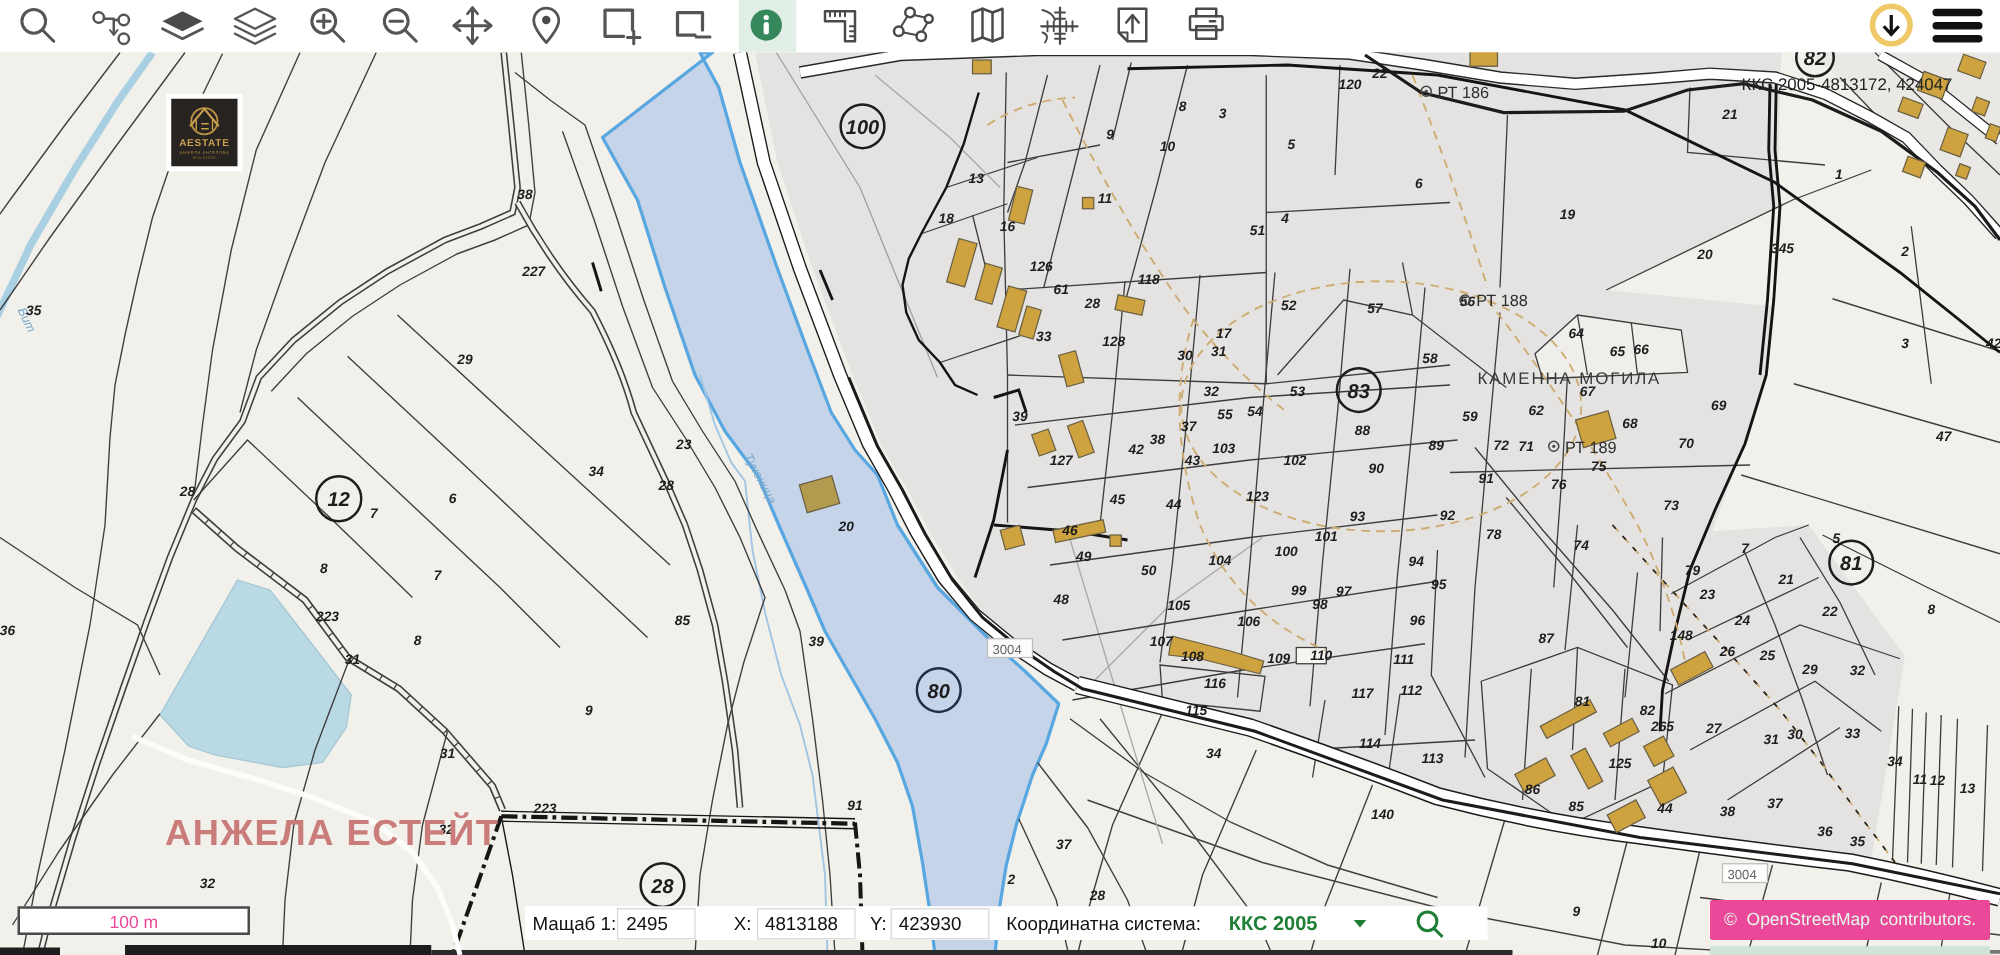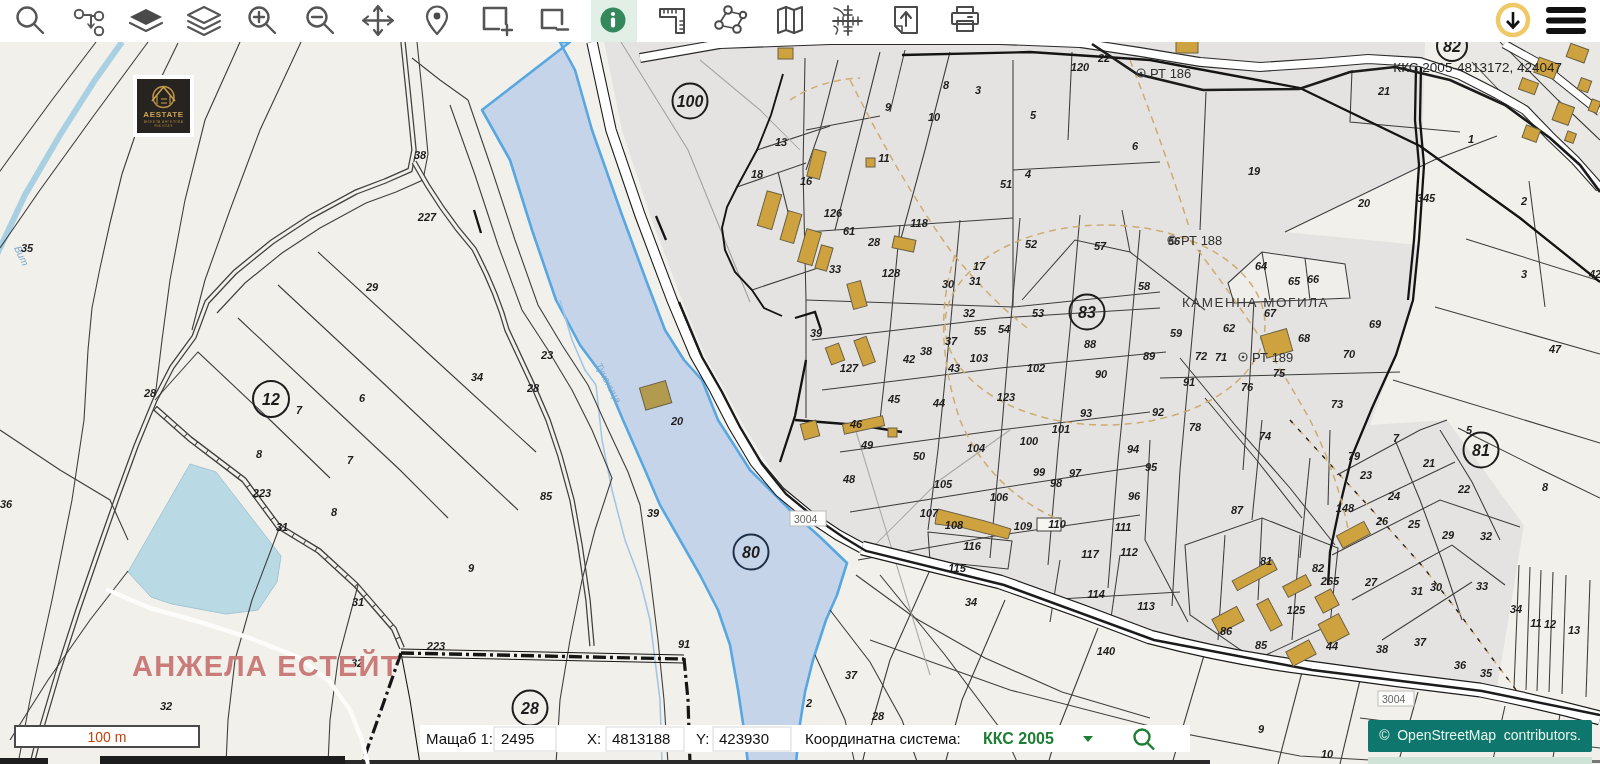--- a/index.html
+++ b/index.html
@@ -562,35 +562,35 @@
         <line x1="968" y1="17" x2="972" y2="17" stroke-width="2"></line>
 </g>
 
 <circle cx="1513" cy="20" r="15" fill="none" stroke="#efc968" stroke-width="4.5"></circle>
 <line x1="1513" y1="12" x2="1513" y2="26" stroke="#111" stroke-width="2.6"></line>
       <path d="M1507,21 L1513,27.5 L1519,21" fill="none" stroke="#111" stroke-width="2.6"></path>
 <rect x="1546" y="7" width="40" height="6" rx="3" fill="#111"></rect>
 <rect x="1546" y="17.5" width="40" height="6" rx="3" fill="#111"></rect>
 <rect x="1546" y="28" width="40" height="6" rx="3" fill="#111"></rect>
 </svg>
-<div style="position:absolute;left:14px;top:725px;width:186px;height:23px;background:#fff;border:2px solid #4a4a4a;box-sizing:border-box;text-align:center;font-size:14px;color:#c2410c;line-height:20px;">100 m</div>
+<div style="position:absolute;left:14px;top:725px;width:186px;height:23px;background:#fff;border:2px solid #4a4a4a;box-sizing:border-box;text-align:center;font-size:14px;color:#ec4899;line-height:20px;">100 m</div>
 <div style="position:absolute;left:420px;top:725px;width:770px;height:27px;background:#fff;"></div>
 <svg width="800" height="34" viewBox="0 0 800 34" style="position:absolute;left:420px;top:722px;">
 <g font-family="Liberation Sans,sans-serif" font-size="15" fill="#111">
 <text x="6" y="22">Мащаб 1:</text>
 <rect x="74" y="5" width="62" height="24" fill="#fff" stroke="#d7d7d7"></rect>
         <text x="81" y="22">2495</text>
 <text x="167" y="22">X:</text>
 <rect x="186" y="5" width="78" height="24" fill="#fff" stroke="#d7d7d7"></rect>
         <text x="192" y="22">4813188</text>
 <text x="276" y="22">Y:</text>
 <rect x="293" y="5" width="78" height="24" fill="#fff" stroke="#d7d7d7"></rect>
         <text x="299" y="22">423930</text>
 <text x="385" y="22">Координатна система:</text>
 <text x="563" y="22" font-weight="bold" fill="#1e7e34" font-size="16">ККС 2005</text>
 <path d="M663,14 L673,14 L668,20 Z" fill="#1e7e34"></path>
 <circle cx="722" cy="15" r="7.5" fill="none" stroke="#1e7e34" stroke-width="2.4"></circle>
         <line x1="727.5" y1="21" x2="734" y2="27.5" stroke="#1e7e34" stroke-width="2.4"></line>
 </g>
 </svg>
 <div style="position:absolute;left:1368px;top:757px;width:224px;height:7px;background:#cfe3d6;"></div>
-    <div style="position:absolute;left:1368px;top:720px;width:224px;height:32px;background:#0f766e;color:#e6f7ec;font-size:14px;text-align:center;line-height:30px;border-radius:2px;">©&nbsp; OpenStreetMap &nbsp;contributors.</div>
+    <div style="position:absolute;left:1368px;top:720px;width:224px;height:32px;background:#ec4899;color:#e6f7ec;font-size:14px;text-align:center;line-height:30px;border-radius:2px;">©&nbsp; OpenStreetMap &nbsp;contributors.</div>
 </div>
 
 </body></html>

